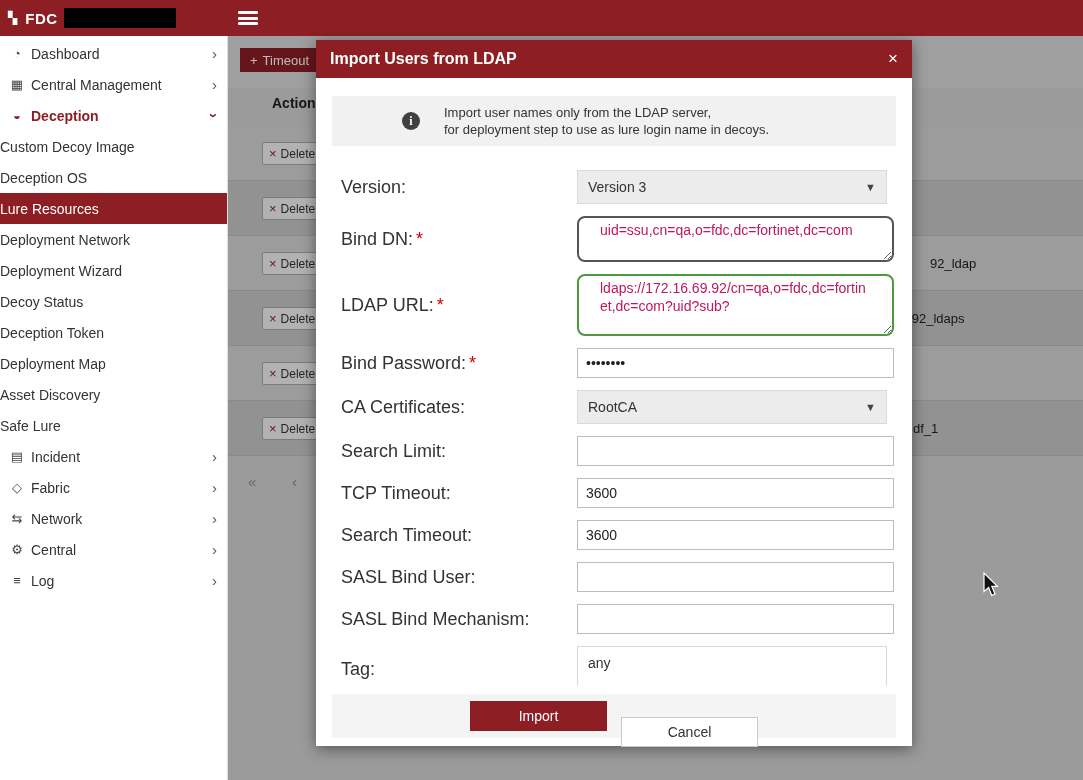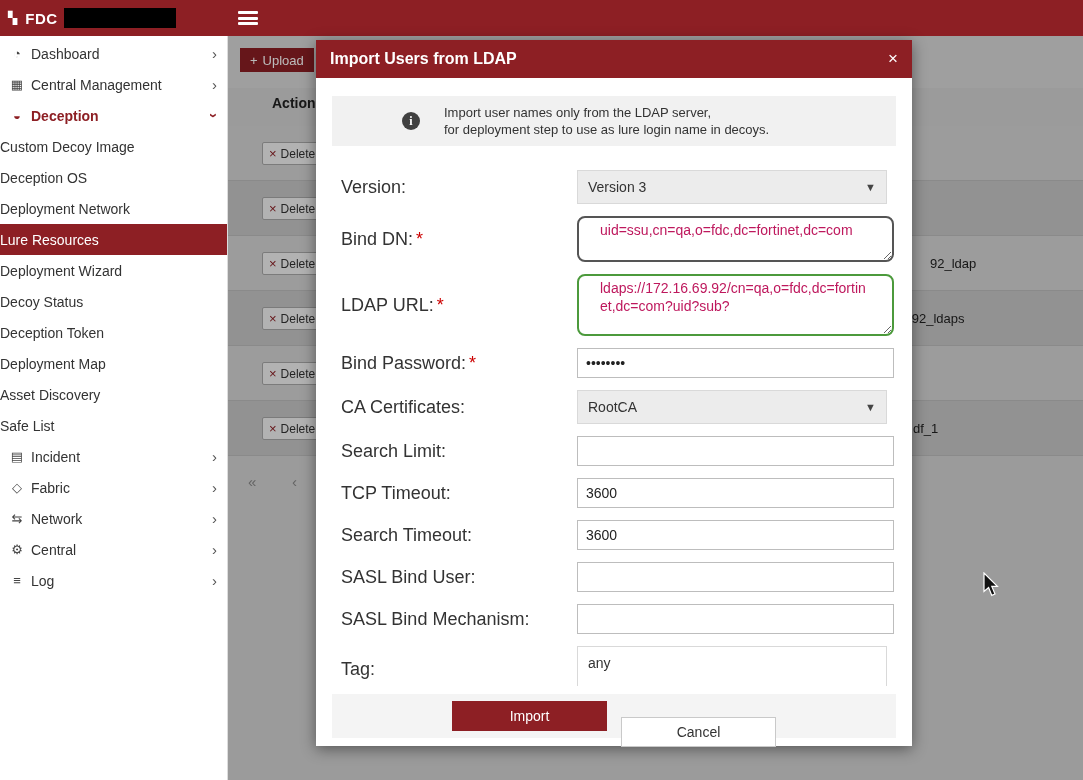--- a/index.html
+++ b/index.html
@@ -77,21 +77,21 @@
                font-size: 14px; color: #222; font-family: inherit; background: #fff; }
   .ctl-ta { width: 317px; font-size: 14px; color: #be185d; font-family: inherit;
             padding: 3px 21px; line-height: 18px; background: #fff; border-radius: 8px; }
   .ta-binddn { height: 46px; border: 2px solid #555; }
   .ta-ldapurl { height: 62px; border: 2px solid #4c9a3c; }
   .tag-box { width: 310px; min-height: 46px; border: 1px solid #d9d9d9; padding: 8px 10px;
              font-size: 14px; color: #333; }
   .modal-footer { position: absolute; left: 16px; right: 16px; bottom: 8px; height: 44px;
                   background: #f4f4f4; display: flex; align-items: center;
                   justify-content: center; gap: 14px; }
-  .btn { width: 155px; height: 30px; font-size: 14px; font-family: inherit; cursor: pointer; }
+  .btn { width: 137px; height: 30px; font-size: 14px; font-family: inherit; cursor: pointer; }
   .btn-import { background: #8d1f24; color: #fff; border: 1px solid #8d1f24; }
   .btn-cancel { background: #fff; color: #333; border: 1px solid #c9c9c9; margin-top: 32px; }
 
   
   .cursor { position: absolute; left: 983px; top: 572px; z-index: 30; pointer-events: none; }
 </style>
 </head>
 <body>
 
 <div class="stage">
@@ -118,28 +118,28 @@
       <span class="nav-label">Central Management</span>
       <span class="nav-chevron">›</span>
     </div>
     <div class="nav-item deception">
       <span class="nav-icon">◒</span>
       <span class="nav-label">Deception</span>
       <span class="nav-chevron down">›</span>
     </div>
     <div class="sub-item">Custom Decoy Image</div>
     <div class="sub-item">Deception OS</div>
+    <div class="sub-item active">Lure Resources</div>
     <div class="sub-item">Deployment Network</div>
-    <div class="sub-item active">Lure Resources</div>
     <div class="sub-item">Deployment Wizard</div>
     <div class="sub-item">Decoy Status</div>
     <div class="sub-item">Deception Token</div>
     <div class="sub-item">Deployment Map</div>
     <div class="sub-item">Asset Discovery</div>
-    <div class="sub-item">Safe List</div>
+    <div class="sub-item">Safe Lure</div>
     <div class="nav-item">
       <span class="nav-icon">▤</span>
       <span class="nav-label">Incident</span>
       <span class="nav-chevron">›</span>
     </div>
     <div class="nav-item">
       <span class="nav-icon">◇</span>
       <span class="nav-label">Fabric</span>
       <span class="nav-chevron">›</span>
     </div>
@@ -157,21 +157,21 @@
       <span class="nav-icon">≡</span>
       <span class="nav-label">Log</span>
       <span class="nav-chevron">›</span>
     </div>
   </div>
 
   <div class="content">
     <div class="toolbar-strip"></div>
     <button class="upload-btn">
       <span>+</span>
-      <span>Upload</span>
+      <span>Timeout</span>
     </button>
     <div class="tbl-header">Action</div>
 
     <div class="t-row odd" style="top:90px">
       <button class="del-btn">
           <span class="del-x">×</span>
           <span>Delete</span>
         </button>
     </div>
     <div class="t-row even" style="top:145px">

